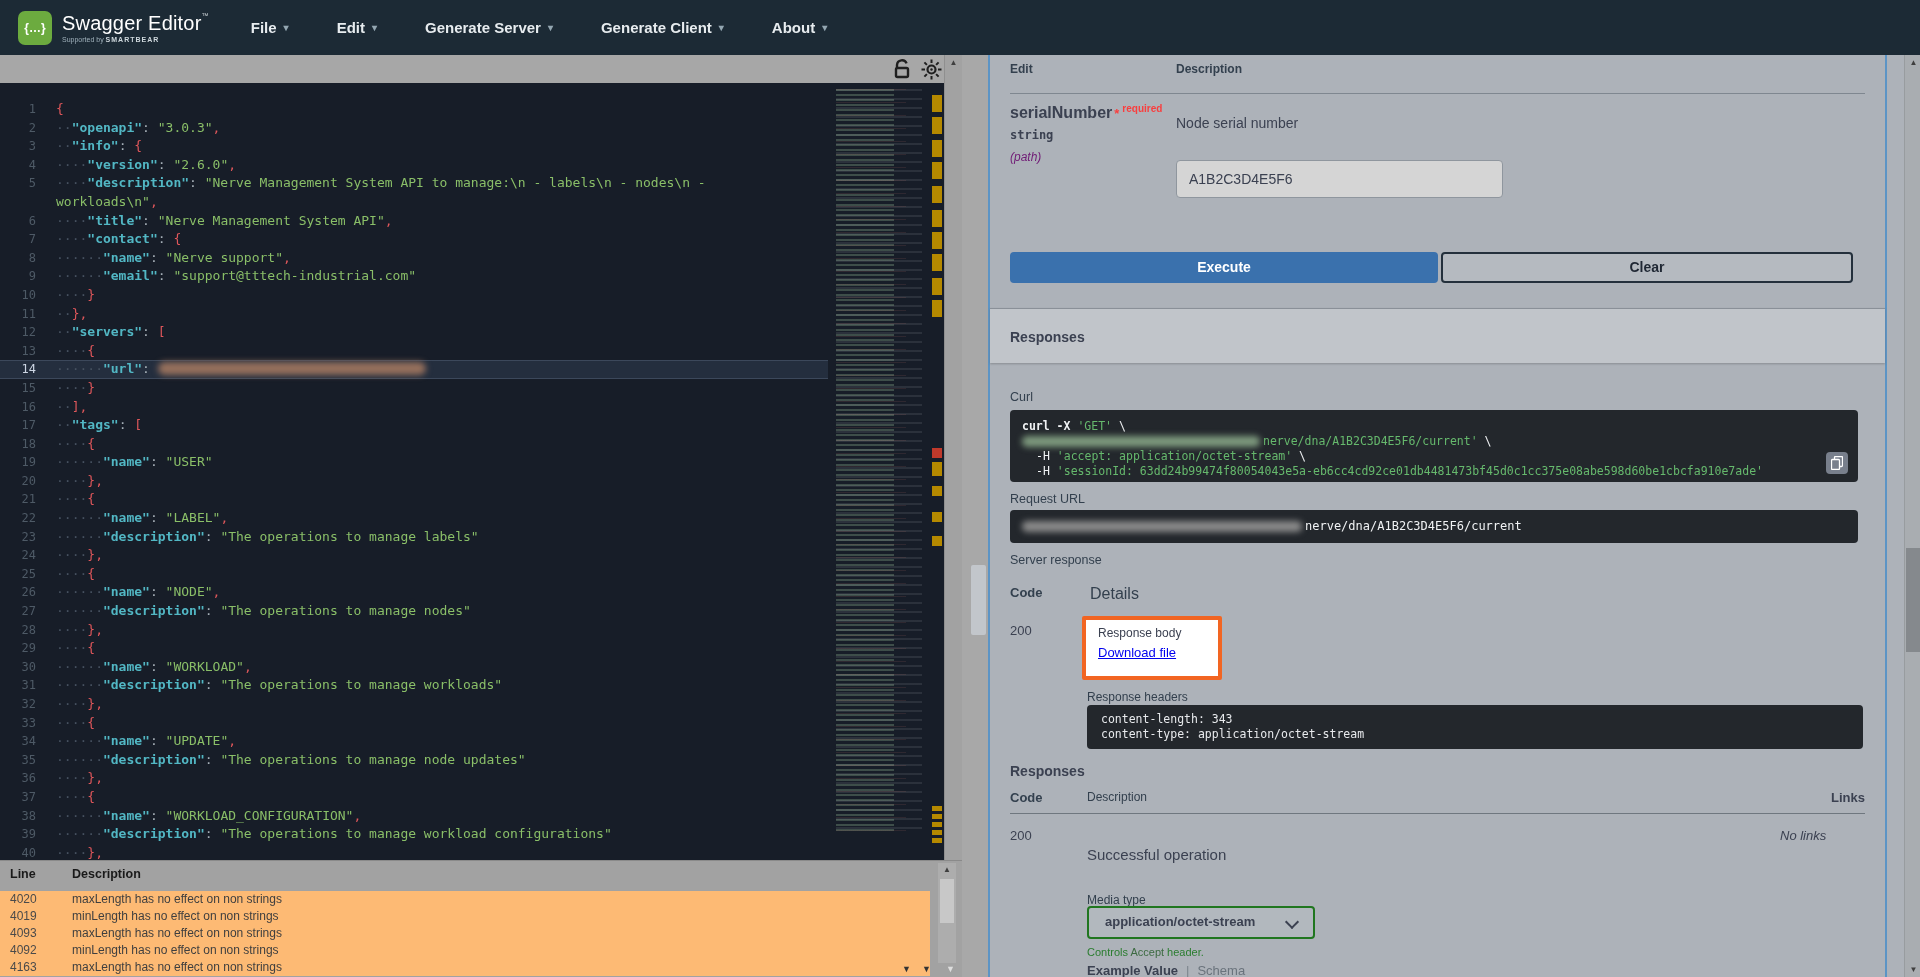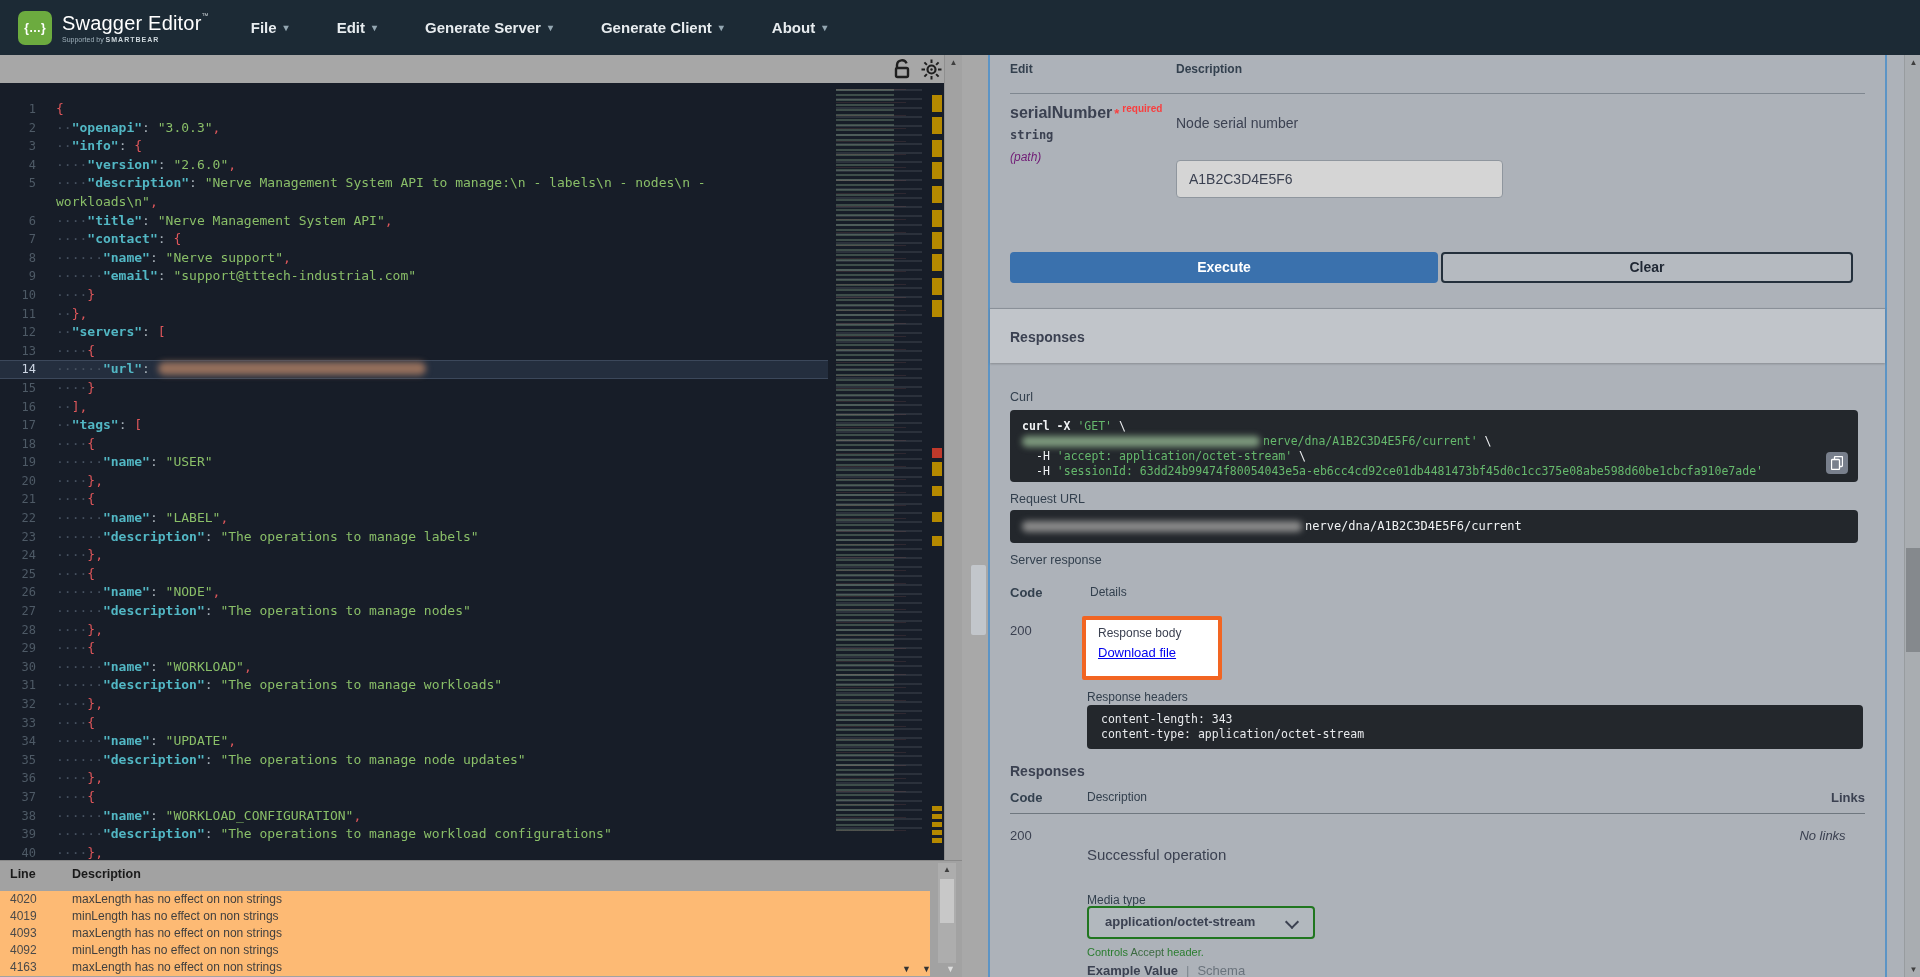--- a/index.html
+++ b/index.html
@@ -119,21 +119,21 @@
       border-radius:4px;cursor:pointer;display:flex;align-items:center;justify-content:center;}
   .url-bar{left:20px;top:455px;width:848px;height:33px;font-size:12px;line-height:33px;padding-left:12px;box-sizing:border-box;white-space:nowrap;}
   .hdr-box{left:97px;top:650px;width:776px;height:44px;font-size:11.5px;line-height:15px;padding:7px 14px;box-sizing:border-box;color:#e8eaed;}
 
   .orange-box{position:absolute;left:92px;top:561px;width:140px;height:64px;background:#fff;
       border:4px solid #f26522;border-radius:2px;box-sizing:border-box;padding:6px 12px;}
   .orange-box .rb{font-size:12px;color:#3b4151;}
   .dl-link{font-size:13px;color:#0000ee;text-decoration:underline;cursor:pointer;display:inline-block;margin-top:5px;}
 
   .links-h{position:absolute;left:790px;width:85px;text-align:right;font-weight:bold;font-size:13px;}
-  .no-links{position:absolute;left:790px;width:85px;text-align:center;font-size:13px;font-style:italic;color:#3b4151;}
+  .no-links{position:absolute;left:790px;width:85px;text-align:left;font-size:13px;font-style:italic;color:#3b4151;}
   .succ-op{font-size:15px;color:#3b4151;}
 
   .media-select{position:absolute;left:97px;top:851px;width:228px;height:33px;background:#b2b8be;
       border:2px solid #20761f;border-radius:4px;box-sizing:border-box;cursor:pointer;}
   .media-select .val{position:absolute;left:16px;top:6px;font-size:13px;font-weight:bold;color:#3b4151;}
   .media-select .chev{position:absolute;right:16px;top:9px;width:8px;height:8px;
       border-right:2px solid #3b4151;border-bottom:2px solid #3b4151;transform:rotate(45deg);}
   .accept-hint{position:absolute;left:97px;top:891px;font-size:11px;color:#2a7d2f;}
   .accept-hint .acc{color:#3c6a41;}
   .tabs{position:absolute;left:97px;top:908px;font-size:13px;}
@@ -366,21 +366,21 @@
       </div>
     </div>
 
     <span class="rp lbl-n" style="left:20px;top:437px">Request URL</span>
     <div class="codebox url-bar">
       <span class="blur-chip blur-gry"></span><span>nerve/dna/A1B2C3D4E5F6/current</span>
     </div>
 
     <span class="rp lbl-n" style="left:20px;top:498px">Server response</span>
     <span class="rp lbl" style="left:20px;top:530px;font-size:13px">Code</span>
-    <span class="rp lbl-n" style="left:100px;top:530px;font-size:12px">Details</span>
+    <span class="rp lbl-n" style="left:100px;top:530px;font-size:16px">Details</span>
     <span class="rp" style="left:20px;top:568px;font-size:13px">200</span>
 
     <div class="orange-box">
       <div class="rb">Response body</div>
       <span class="dl-link">Download file</span>
     </div>
 
     <span class="rp lbl-n" style="left:97px;top:635px;font-size:12px">Response headers</span>
     <div class="codebox hdr-box">
       <div>content-length: 343</div>

